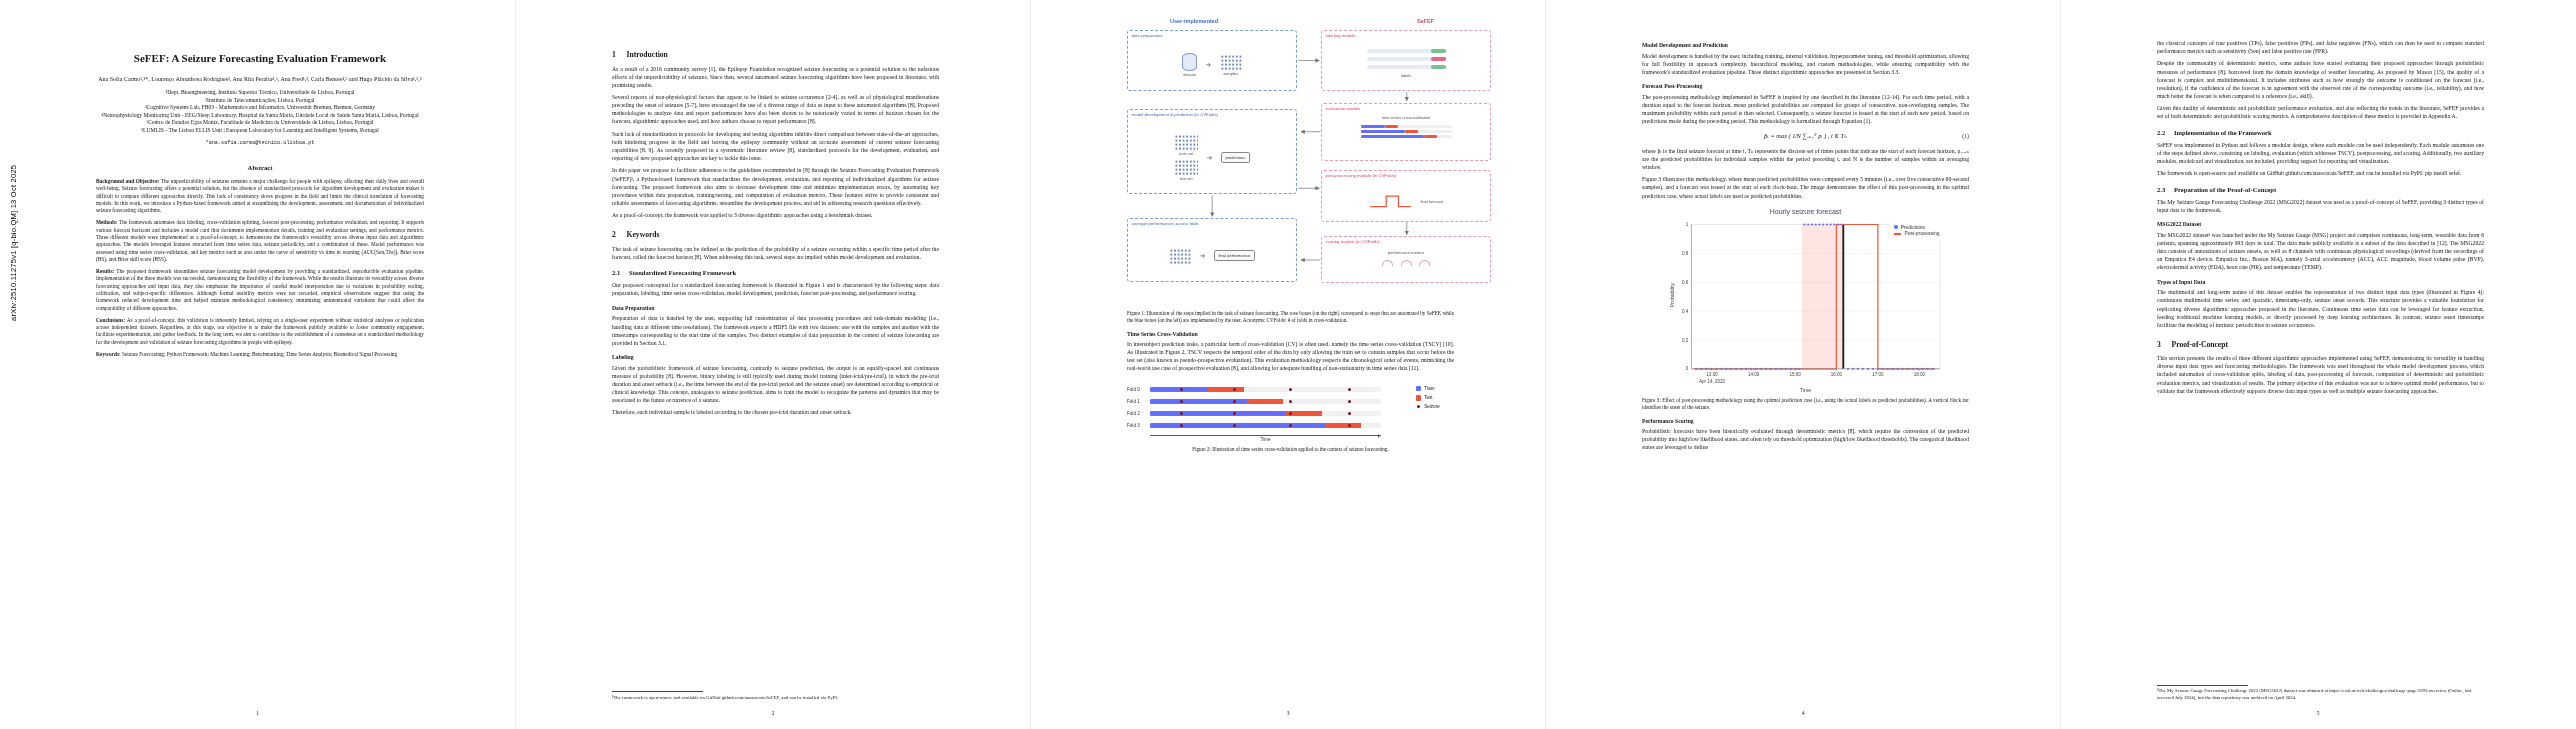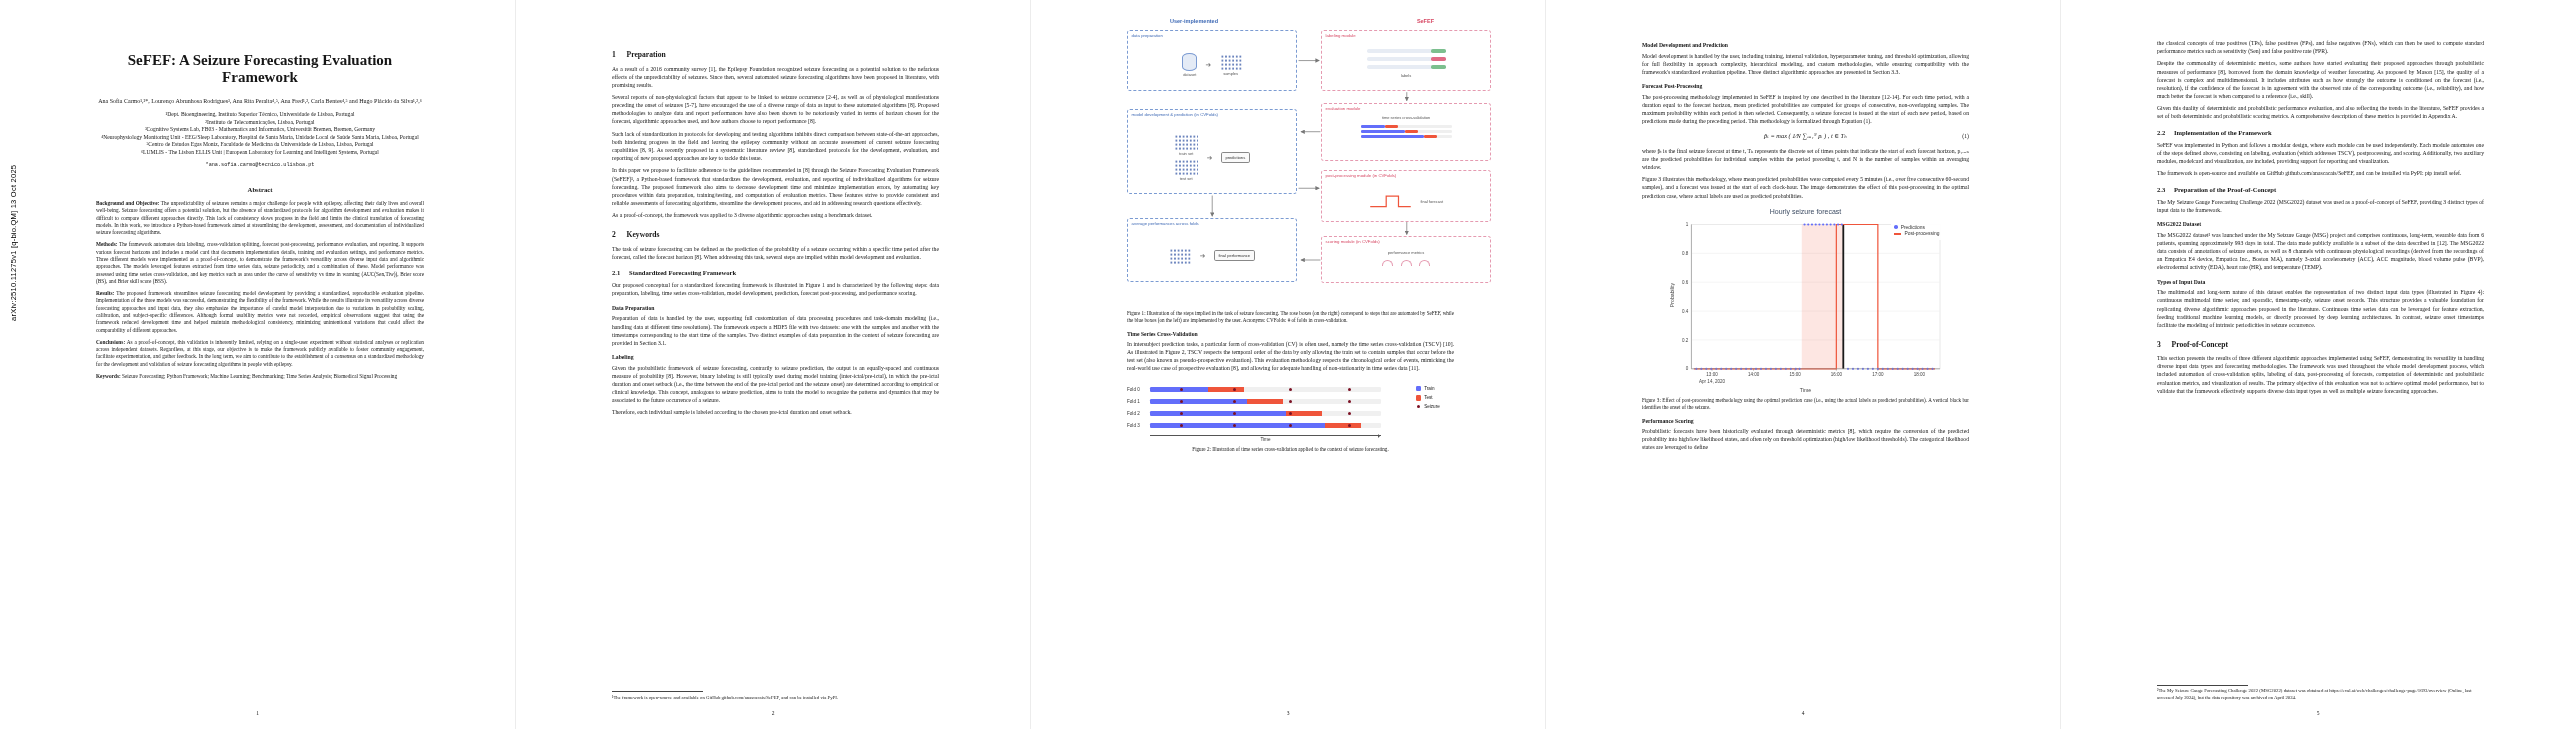--- a/index.html
+++ b/index.html
@@ -16,21 +16,21 @@
   h3.subsec .num { display:inline-block; min-width:17px; }
   h4.par { font-size:5.7px; margin:7.3px 0 3.6px; font-weight:bold; }
   .pageno { position:absolute; bottom:13.4px; left:0; width:100%; text-align:center; font-size:5.5px; }
   .footnote { position:absolute; bottom:28px; left:96px; right:91px; font-size:4.8px; line-height:6.3px; }
   .fnrule { width:91px; border-top:0.6px solid #444; margin-bottom:2.4px; }
   .arxiv-stamp { position:absolute; left:-117px; top:238px; width:261px; height:9.7px; line-height:9.7px;
                  text-align:center; transform:rotate(-90deg); font-size:7.6px; letter-spacing:0.2px;
                  color:#000; font-family:"Liberation Sans",sans-serif; }
 
   
-  .p1-title { margin-top:52px; font-size:15px; text-align:center; font-weight:bold; }
+  .p1-title { margin-top:52px; font-size:11px; text-align:center; font-weight:bold; }
   .p1-authors { margin-top:11px; font-size:6px; line-height:8px; text-align:center; }
   .affils { margin-top:6px; }
   .p1-affil { font-size:5.6px; line-height:7.5px; text-align:center; }
   .p1-email { margin-top:5.5px; text-align:center; font-size:5.2px; font-family:"Liberation Mono",monospace; }
   .p1-email a { color:#161616; text-decoration:none; }
   .abs-head { margin-top:18px; text-align:center; font-size:6.7px; font-weight:bold; }
   .abstract { margin-top:7.3px; }
   .abstract p { font-size:5.3px; line-height:7.4px; text-align:justify; margin-bottom:4.3px; }
 
   
@@ -125,21 +125,21 @@
         <p><b>Results:</b> <span>The proposed framework streamlines seizure forecasting model development by providing a standardized, reproducible evaluation pipeline. Implementation of the three models was successful, demonstrating the flexibility of the framework. While the results illustrate its versatility across diverse forecasting approaches and input data, they also emphasize the importance of careful model interpretation due to variations in probability scaling, calibration, and subject-specific differences. Although formal usability metrics were not recorded, empirical observations suggest that using the framework reduced development time and helped maintain methodological consistency, minimizing unintentional variations that could affect the comparability of different approaches.</span></p>
         <p><b>Conclusions:</b> <span>As a proof-of-concept, this validation is inherently limited, relying on a single-user experiment without statistical analyses or replication across independent datasets. Regardless, at this stage, our objective is to make the framework publicly available to foster community engagement, facilitate experimentation, and gather feedback. In the long term, we aim to contribute to the establishment of a consensus on a standardized methodology for the development and validation of seizure forecasting algorithms in people with epilepsy.</span></p>
         <p><b>Keywords:</b> <span>Seizure Forecasting; Python Framework; Machine Learning; Benchmarking; Time Series Analysis; Biomedical Signal Processing</span></p>
       </div>
     </div>
     <div class="pageno">1</div>
   </div>
 
   <div class="page">
     <div class="content" style="padding-top:39px;">
-      <h2 class="sec"><span class="num">1</span><span>Preparation</span></h2>
+      <h2 class="sec"><span class="num">1</span><span>Introduction</span></h2>
       <p class="body">As a result of a 2016 community survey [1], the Epilepsy Foundation recognized seizure forecasting as a potential solution to the nefarious effects of the unpredictability of seizures. Since then, several automated seizure forecasting algorithms have been proposed in literature, with promising results.</p>
       <p class="body">Several reports of non-physiological factors that appear to be linked to seizure occurrence [2-4], as well as of physiological manifestations preceding the onset of seizures [5-7], have encouraged the use of a diverse range of data as input to these automated algorithms [8]. Proposed methodologies to analyze data and report performances have also been shown to be notoriously varied in terms of horizon chosen for the forecast, algorithmic approaches used, and how authors choose to report performance [8].</p>
       <p class="body">Such lack of standardization in protocols for developing and testing algorithms inhibits direct comparison between state-of-the-art approaches, both hindering progress in the field and leaving the epilepsy community without an accurate assessment of current seizure forecasting capabilities [8, 9]. As recently proposed in a systematic literature review [8], standardized protocols for the development, evaluation, and reporting of new proposed approaches are key to tackle this issue.</p>
       <p class="body">In this paper we propose to facilitate adherence to the guidelines recommended in [8] through the Seizure Forecasting Evaluation Framework (SeFEF)¹, a Python-based framework that standardizes the development, evaluation, and reporting of individualized algorithms for seizure forecasting. The proposed framework also aims to decrease development time and minimize implementation errors, by automating key procedures within data preparation, training/testing, and computation of evaluation metrics. These features strive to provide consistent and reliable assessments of forecasting algorithms, streamline the development process, and aid in addressing research questions effectively.</p>
       <p class="body">As a proof-of-concept, the framework was applied to 3 diverse algorithmic approaches using a benchmark dataset.</p>
       <h2 class="sec"><span class="num">2</span><span>Keywords</span></h2>
       <p class="body">The task of seizure forecasting can be defined as the prediction of the probability of a seizure occurring within a specific time period after the forecast, called the forecast horizon [8]. When addressing this task, several steps are implied within model development and evaluation.</p>
       <h3 class="subsec"><span class="num">2.1</span><span>Standardized Forecasting Framework</span></h3>
       <p class="body">Our proposed conceptual for a standardized forecasting framework is illustrated in Figure 1 and is characterized by the following steps: data preparation, labeling, time series cross-validation, model development, prediction, forecast post-processing, and performance scoring.</p>
       <h4 class="par">Data Preparation</h4>

